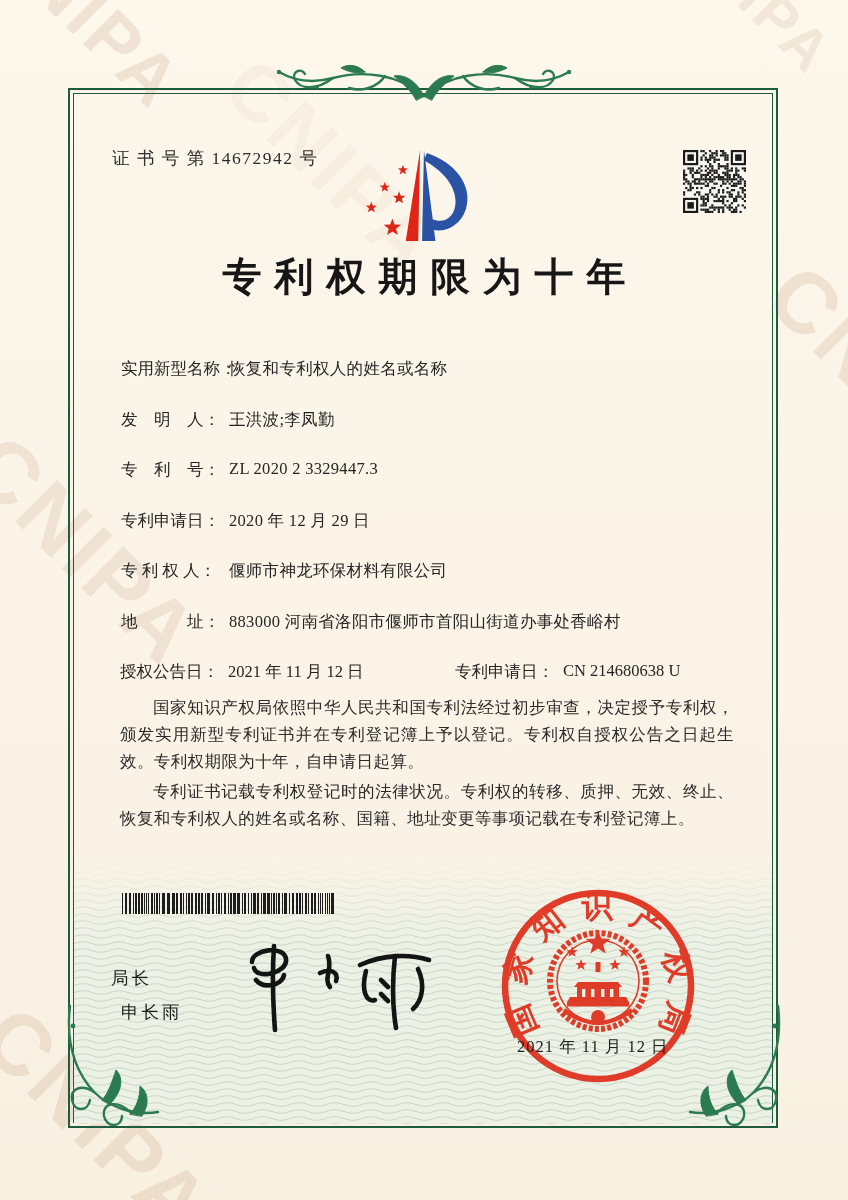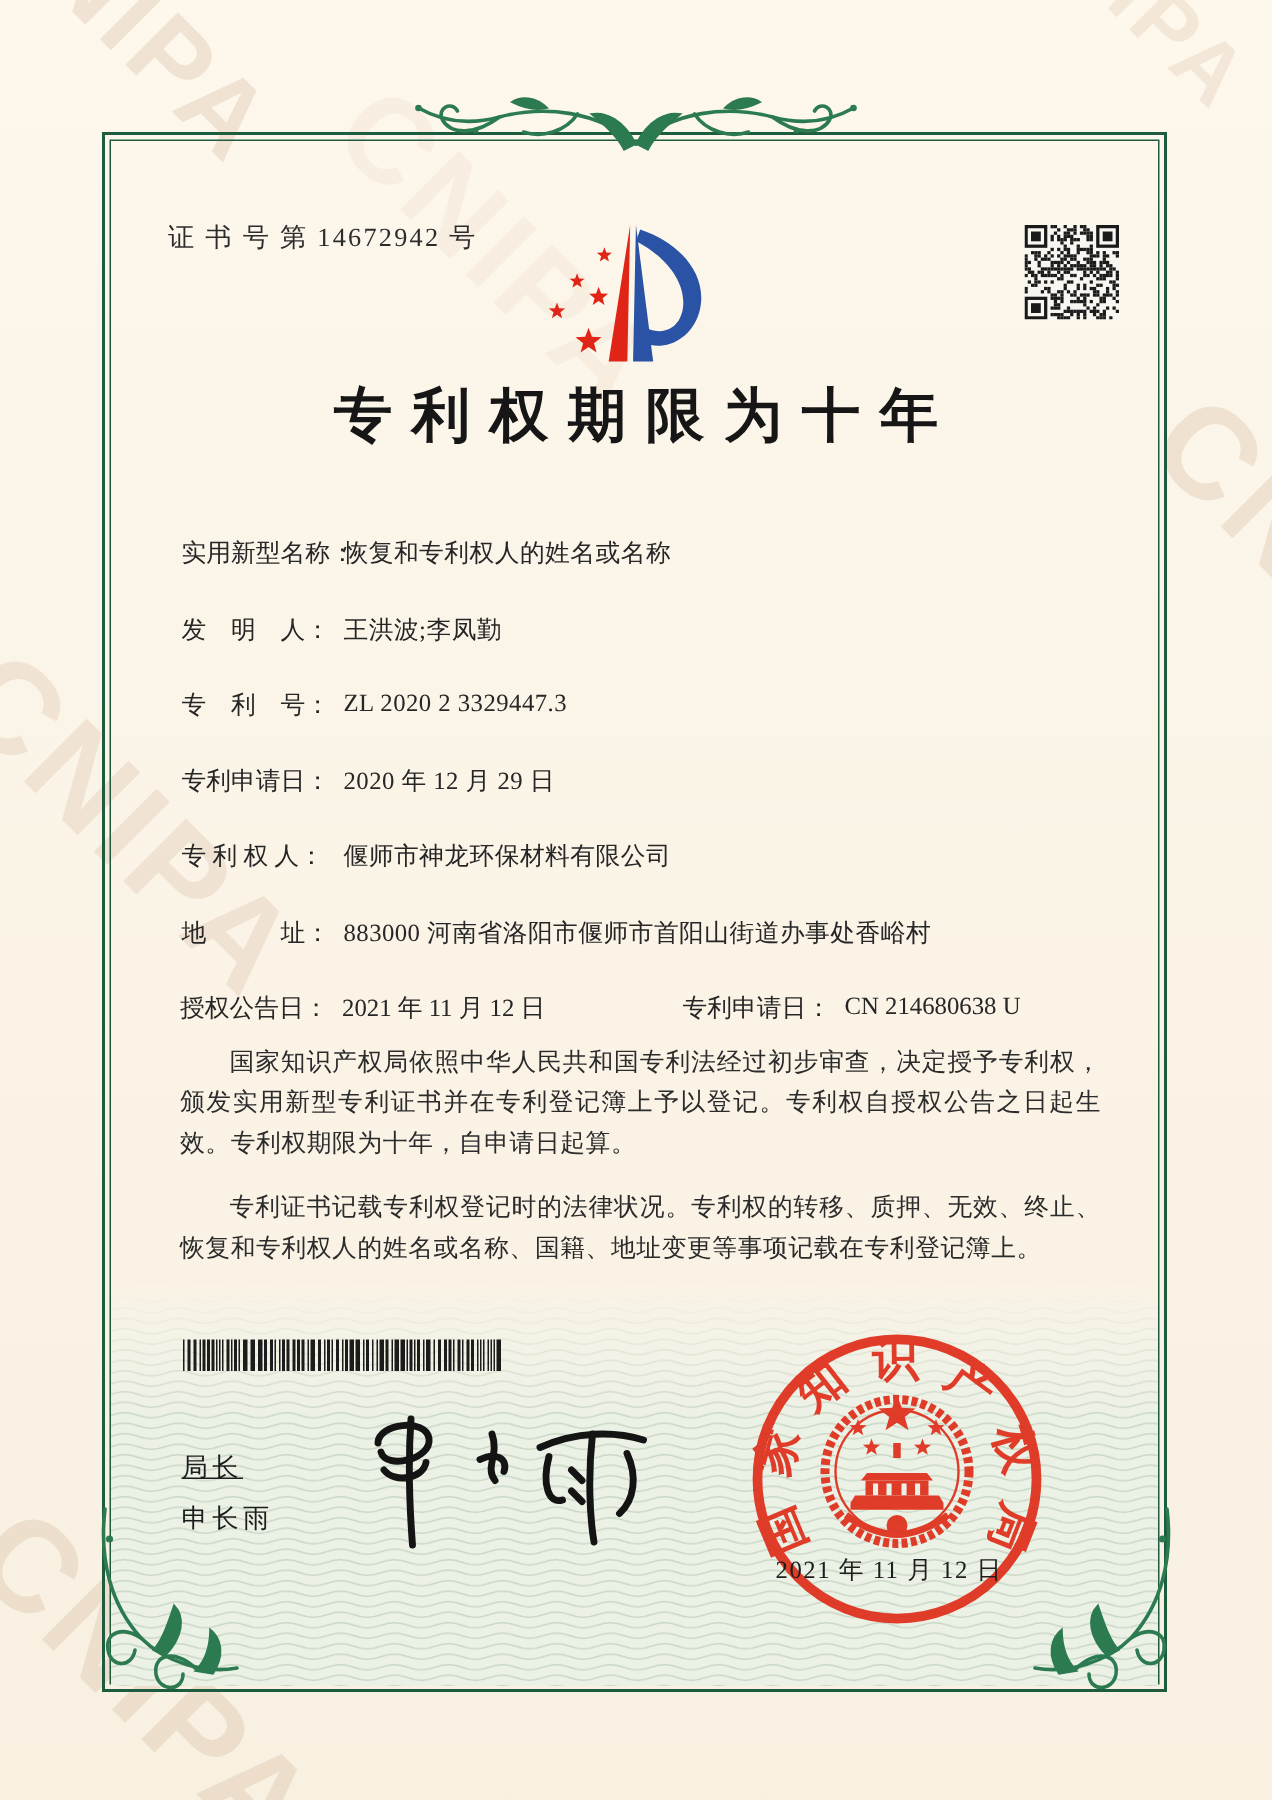--- a/index.html
+++ b/index.html
@@ -45,27 +45,27 @@
   .f-label{display:inline-block;}
   .f-value{position:absolute;left:108px;top:0;letter-spacing:.3px;}
   .grant-row{position:absolute;left:0;top:309px;height:24px;white-space:nowrap;}
   .g-dval{position:absolute;left:108px;top:0;}
   .g-nlabel{position:absolute;left:335px;top:0;}
   .g-nval{position:absolute;left:443px;top:0;font-family:"Liberation Serif","DejaVu Serif",serif;}
 
   .body-text{position:absolute;left:120px;top:694px;width:614px;}
   .body-text p{margin:0;font-size:16.5px;line-height:1.64;text-align:justify;
                text-indent:2em;color:#2b2b2b;letter-spacing:.4px;}
-  .body-text p + p{margin-top:16px;}
+  .body-text p + p{margin-top:3px;}
 
   .barcode{position:absolute;left:122px;top:893px;width:216px;height:21px;display:flex;align-items:stretch;}
   .barcode .bar{background:#1c1c1c;}
   .barcode .sp{background:transparent;}
 
-  .signer-title{position:absolute;left:121px;top:966px;font-size:17.5px;letter-spacing:3px;color:#1c1c1c;text-decoration:underline;}
+  .signer-title{position:absolute;left:111px;top:966px;font-size:17.5px;letter-spacing:3px;color:#1c1c1c;}
   .signer-name{position:absolute;left:121px;top:1000px;font-size:17.5px;letter-spacing:3px;color:#1c1c1c;}
   .signature{position:absolute;left:232px;top:928px;}
 
   .seal{position:absolute;left:498px;top:886px;}
   .seal-date{position:absolute;left:517px;top:1036px;font-size:16.5px;color:#1d1d1d;
              letter-spacing:1px;white-space:nowrap;}
 
   .page-indicator{position:absolute;left:68px;top:1088px;width:710px;text-align:center;
                   font-size:15.5px;letter-spacing:2px;color:#2e2e2e;}
   .continuation{position:absolute;left:50%;top:1137px;transform:translateX(-50%);

